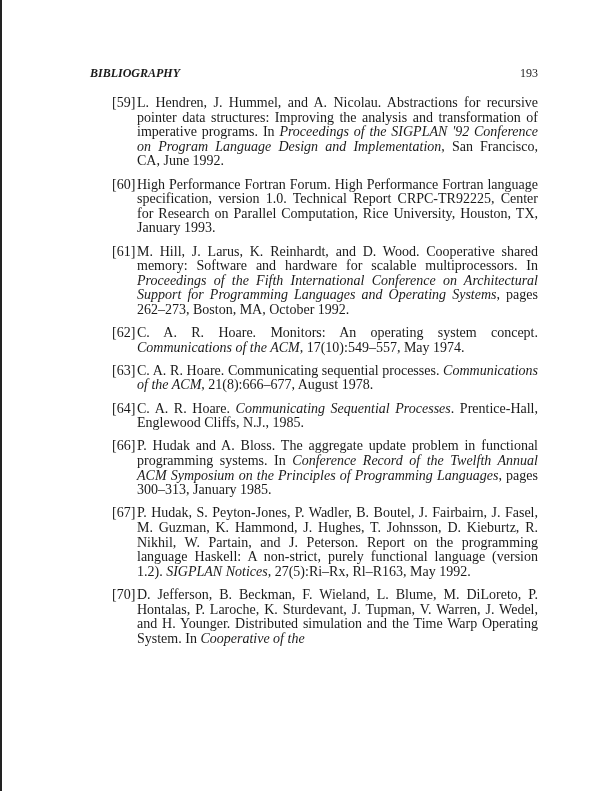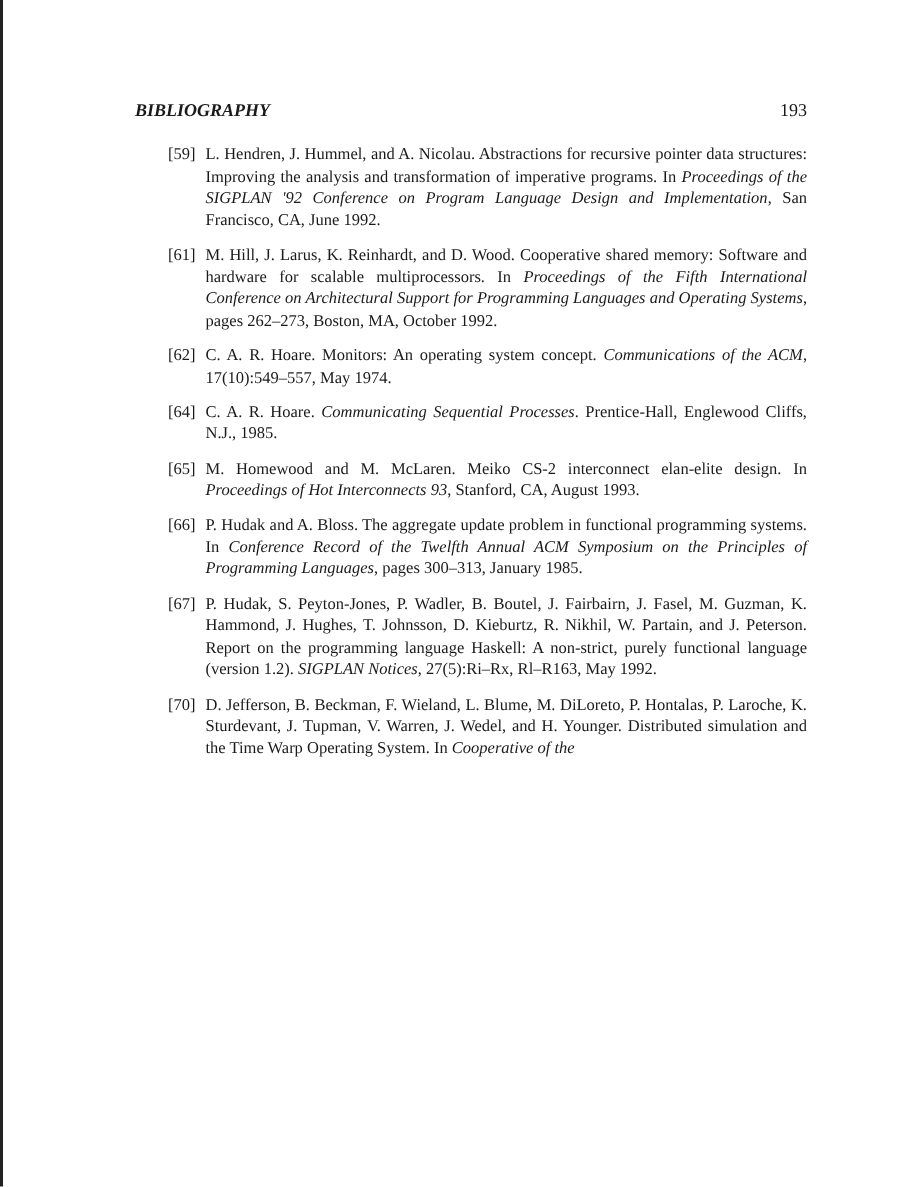--- a/index.html
+++ b/index.html
@@ -3,37 +3,38 @@
 <meta charset="utf-8">
 <style>
   html, body { margin: 0; padding: 0; background: #fff; }
   body { width: 612px; height: 791px; position: relative; overflow: hidden;
          font-family: "Liberation Serif", "DejaVu Serif", serif; color: #1a1a1a; }
   .edge { position: absolute; left: 0; top: 0; width: 2px; height: 791px; background: #222; }
   .header { position: absolute; top: 66px; left: 90px; width: 448px; font-size: 12px; }
   .header .title { font-style: italic; position: absolute; left: 0; top: 0; font-weight: bold; }
   .header .page { position: absolute; right: 0; top: 0; text-align: right; }
   .refs { position: absolute; left: 112px; top: 96px; width: 426px; }
-  .ref { position: relative; padding-left: 25px; font-size: 11px; line-height: 14.6px;
+  .ref { position: relative; padding-left: 25px; font-size: 14px; line-height: 14.6px;
          text-align: justify; margin-bottom: 8.6px; hyphens: manual; }
   .ref .num { position: absolute; left: 0; top: 0; }
   .ref i { font-style: italic; }
 </style>
 </head>
 <body>
 
 <div class="edge"></div>
 
 <div class="header">
   <span class="title">BIBLIOGRAPHY</span>
   <span class="page">193</span>
 </div>
 
 <div class="refs" id="refs">
     <div class="ref"><span class="num">[59]</span><span>L. Hendren, J. Hummel, and A. Nicolau.  Abstractions for recursive pointer data structures:  Improving the analysis and transformation of imperative programs.  In </span><i>Proceedings of the SIGPLAN '92 Conference on Program Language Design and Implementation</i><span>, San Francisco, CA, June 1992.</span></div>
+    <div class="ref"><span class="num">[60]</span><span>High Performance Fortran Forum. High Performance Fortran language specification, version 1.0.  Technical Report CRPC-TR92225, Center for Research on Parallel Computation, Rice University, Houston, TX, January 1993.</span></div>
     <div class="ref"><span class="num">[61]</span><span>M. Hill, J. Larus, K. Reinhardt, and D. Wood. Cooperative shared memory:  Software and hardware for scalable multiprocessors. In </span><i>Proceedings of the Fifth International Conference on Architectural Support for Programming Languages and Operating Systems</i><span>, pages 262–273, Boston, MA, October 1992.</span></div>
     <div class="ref"><span class="num">[62]</span><span>C. A. R. Hoare.  Monitors:  An operating system concept.  </span><i>Communications of the ACM</i><span>, 17(10):549–557, May 1974.</span></div>
+    <div class="ref"><span class="num">[63]</span><span>C. A. R. Hoare. Communicating sequential processes. </span><i>Communications of the ACM</i><span>, 21(8):666–677, August 1978.</span></div>
     <div class="ref"><span class="num">[64]</span><span>C. A. R. Hoare.  </span><i>Communicating Sequential Processes</i><span>.  Prentice-Hall, Englewood Cliffs, N.J., 1985.</span></div>
-    <div class="ref"><span class="num">[65]</span><span>M. Homewood and M. McLaren.  Meiko CS-2 interconnect elan-elite design.  In </span><i>Proceedings of Hot Interconnects 93</i><span>, Stanford, CA, August 1993.</span></div>
     <div class="ref"><span class="num">[66]</span><span>P. Hudak and A. Bloss.  The aggregate update problem in functional programming systems.  In </span><i>Conference Record of the Twelfth Annual ACM Symposium on the Principles of Programming Languages</i><span>, pages 300–313, January 1985.</span></div>
     <div class="ref"><span class="num">[67]</span><span>P. Hudak, S. Peyton-Jones, P. Wadler, B. Boutel, J. Fairbairn, J. Fasel, M. Guzman, K. Hammond, J. Hughes, T. Johnsson, D. Kieburtz, R. Nikhil, W. Partain, and J. Peterson.  Report on the programming language Haskell:  A non-strict, purely functional language (version 1.2).  </span><i>SIGPLAN Notices</i><span>, 27(5):Ri–Rx, Rl–R163, May 1992.</span></div>
     <div class="ref"><span class="num">[70]</span><span>D. Jefferson, B. Beckman, F. Wieland, L. Blume, M. DiLoreto, P. Hontalas, P. Laroche, K. Sturdevant, J. Tupman, V. Warren, J. Wedel, and H. Younger.  Dis­tributed simulation and the Time Warp Operating System.  In </span><i>Cooperative of the</i></div>
   </div>
 
 </body></html>

